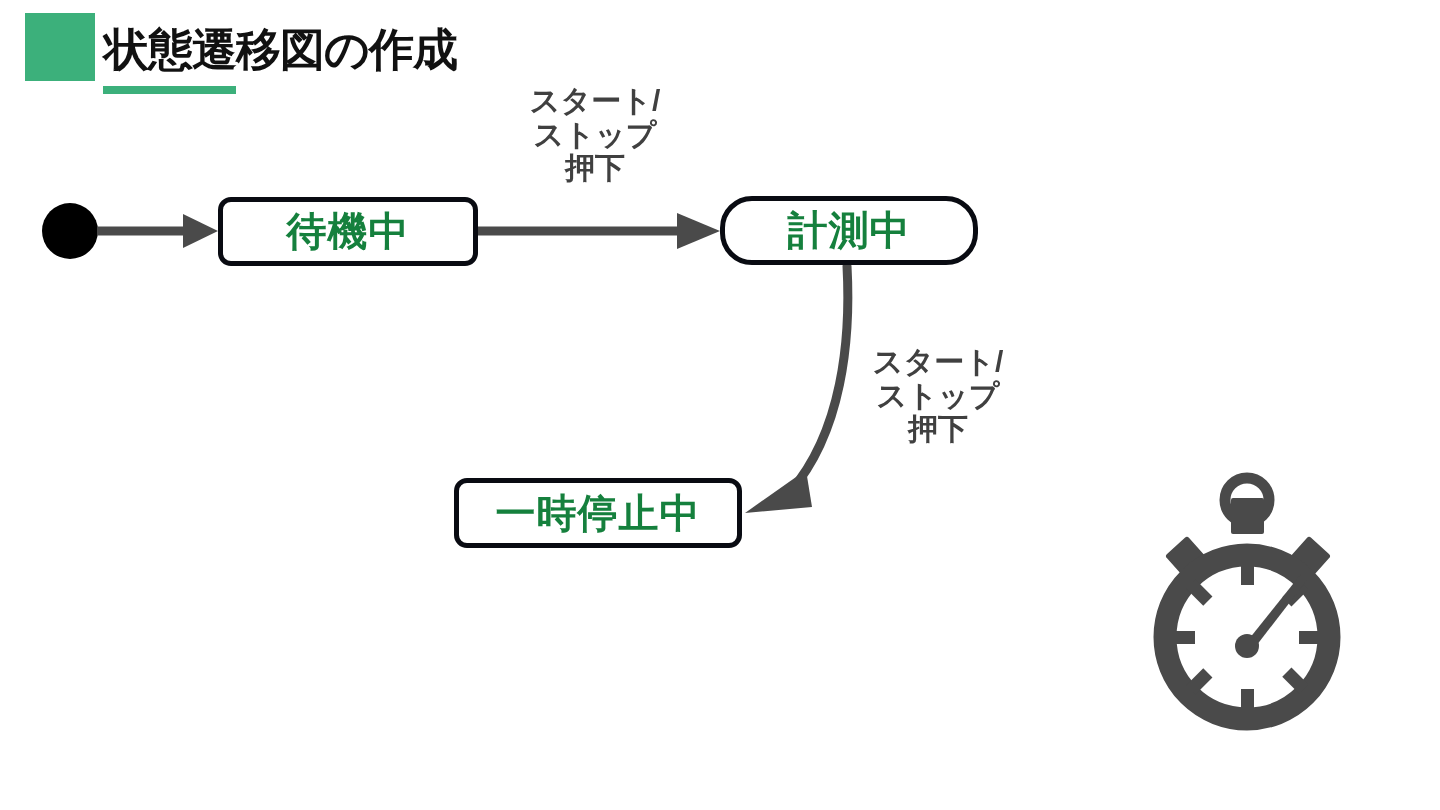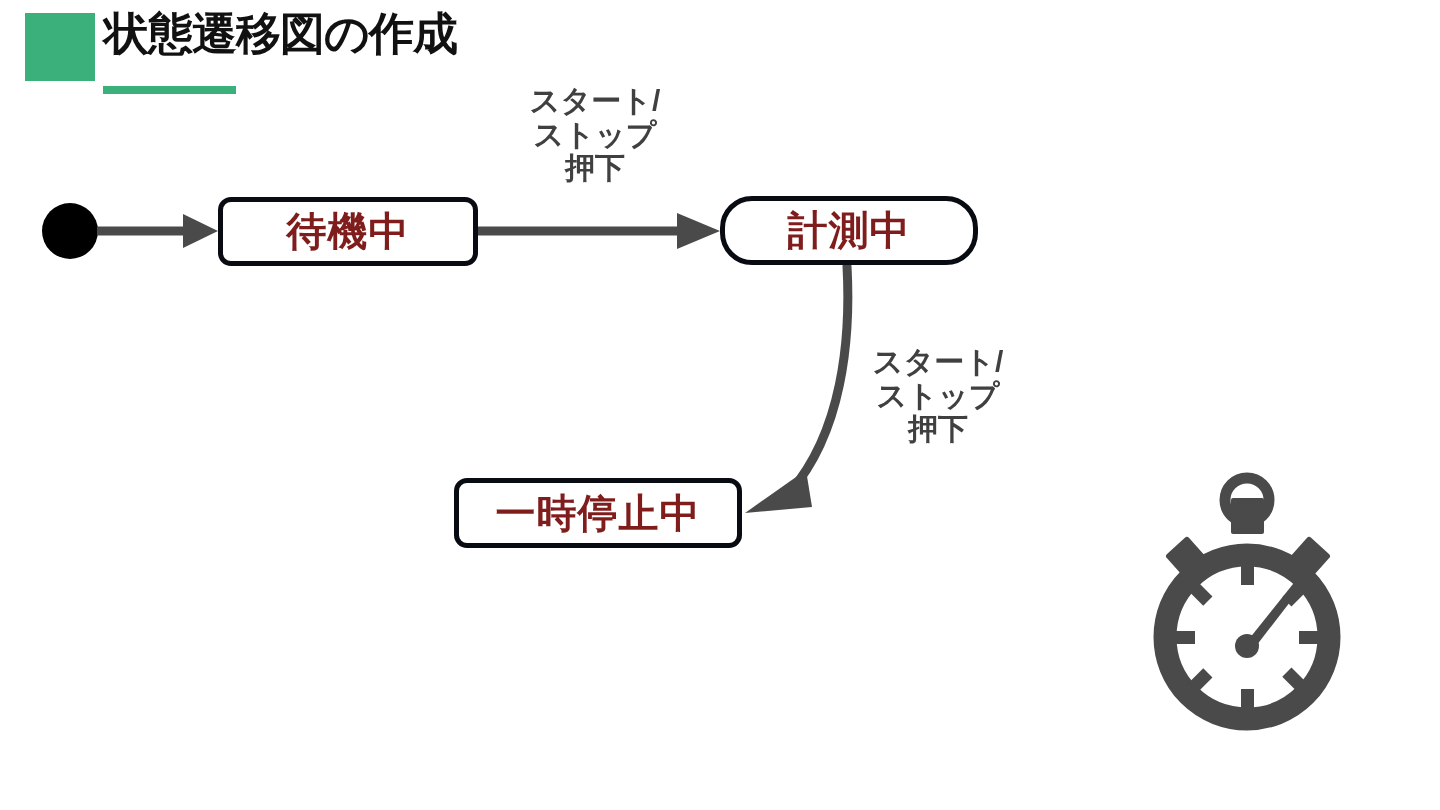--- a/index.html
+++ b/index.html
@@ -24,21 +24,21 @@
     position: absolute;
     left: 25px;
     top: 13px;
     width: 70px;
     height: 68px;
     background: #3cb07b;
   }
   .title-text {
     position: absolute;
     left: 104px;
-    top: 8px;
+    top: 24px;
     font-size: 45px;
     font-weight: bold;
     color: #111111;
     letter-spacing: -1px;
     line-height: 1.15;
     white-space: nowrap;
     text-align: center;
   }
   .title-underline {
     position: absolute;
@@ -65,21 +65,21 @@
     background: #ffffff;
     border: 5px solid #090b12;
     border-radius: 13px;
     display: flex;
     align-items: center;
     justify-content: center;
   }
   .state-box .state-label {
     font-size: 40px;
     font-weight: bold;
-    color: #7f1d1d;
+    color: #15803d;
     letter-spacing: 1px;
     white-space: nowrap;
   }
   #state-idle     { left: 218px; top: 197px; width: 260px; height: 69px; }
   #state-running  { left: 720px; top: 196px; width: 258px; height: 69px; border-radius: 32px; }
   #state-paused   { left: 454px; top: 478px; width: 288px; height: 70px; }
 
   
   .edge-label {
     position: absolute;

